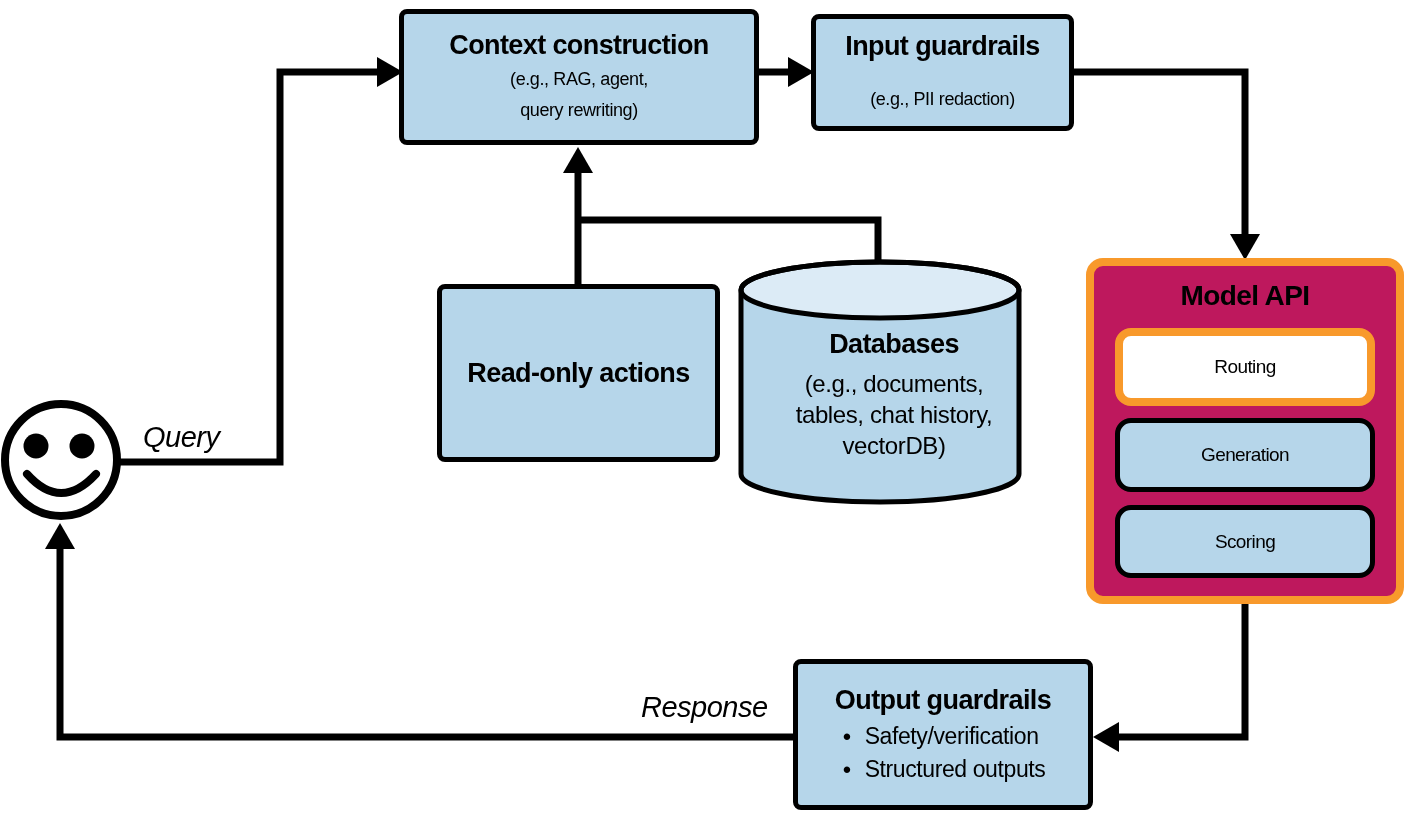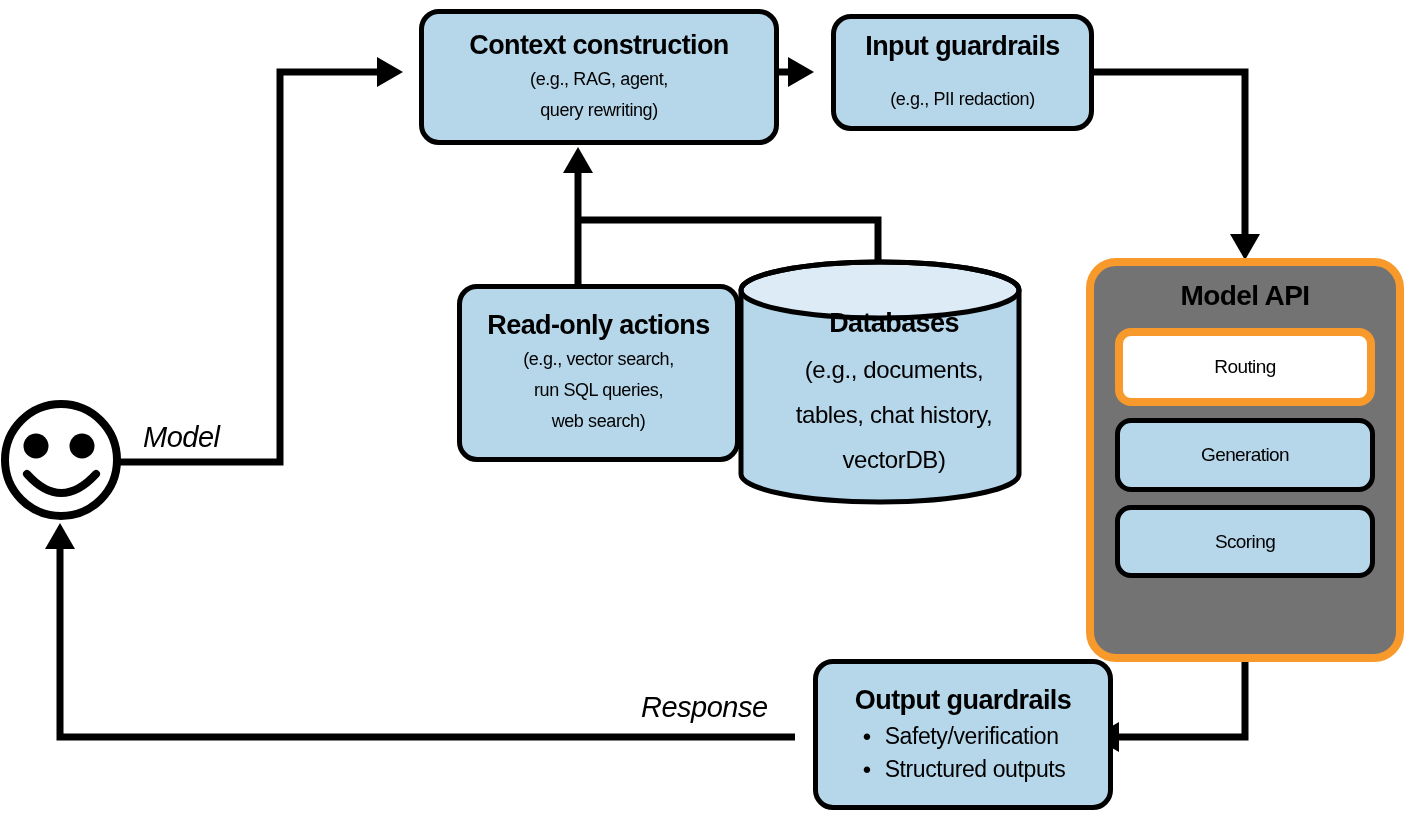--- a/index.html
+++ b/index.html
@@ -13,52 +13,51 @@
     overflow: hidden;
   }
   svg.layer { position: absolute; left: 0; top: 0; pointer-events: none; }
   #connections { z-index: 1; }
 
   .node {
     position: absolute;
     box-sizing: border-box;
     background: #b6d6ea;
     border: 5px solid #000000;
-    border-radius: 20px;
+    border-radius: 8px;
     display: flex;
     flex-direction: column;
     align-items: center;
     justify-content: center;
     text-align: center;
     z-index: 2;
-    margin-left: 20px;
   }
   .node .title {
     font-weight: bold;
     font-size: 27px;
     letter-spacing: -0.6px;
     line-height: 32px;
   }
   .node .subtitle {
     font-size: 18px;
     letter-spacing: -0.4px;
     line-height: 31px;
     white-space: pre-line;
     margin-top: 3px;
   }
 
   
   #model-api {
     position: absolute;
     left: 1086px; top: 258px;
-    width: 318px; height: 404px;
+    width: 318px; height: 346px;
     box-sizing: border-box;
-    background: #737373;
+    background: #be185d;
     border: 8px solid #f8992b;
-    border-radius: 30px;
+    border-radius: 17px;
     z-index: 2;
   }
   #model-api .group-title {
     position: absolute;
     left: 0; right: 0; top: 14px;
     text-align: center;
     font-weight: bold;
     font-size: 28px;
     letter-spacing: -0.6px;
   }
@@ -85,21 +84,21 @@
     left: 740px; top: 312px;
     width: 308px; height: 165px;
     display: flex;
     flex-direction: column;
     align-items: center;
     justify-content: center;
     text-align: center;
     z-index: 3;
   }
   #databases-text .title { font-weight: bold; font-size: 27px; letter-spacing: -0.6px; line-height: 32px; }
-  #databases-text .subtitle { font-size: 24px; letter-spacing: -0.4px; line-height: 45px; white-space: pre-line; margin-top: 8px; }
+  #databases-text .subtitle { font-size: 24px; letter-spacing: -0.4px; line-height: 31px; white-space: pre-line; margin-top: 8px; }
 
   
   #output-guardrails { padding: 0 4px; }
   #output-guardrails ul {
     list-style: none;
     margin: 4px 0 0 0;
     padding: 0;
     text-align: left;
   }
   #output-guardrails li {
@@ -181,36 +180,33 @@
 
   <div id="model-api">
     <div class="group-title">Model API</div>
     <div class="sub-node" id="routing">Routing</div>
     <div class="sub-node" id="generation">Generation</div>
     <div class="sub-node" id="scoring">Scoring</div>
   </div>
 
   <div class="node" id="read-only-actions" style="left:437px; top:284px; width:283px; height:178px;">
     <div class="title">Read-only actions</div>
-    <div class="subtitle">(e.g., vector search,
-run SQL queries,
-web search)</div>
   </div>
 
   <div id="databases-text">
     <div class="title">Databases</div>
     <div class="subtitle">(e.g., documents,
 tables, chat history,
 vectorDB)</div>
   </div>
 
   <div class="node" id="output-guardrails" style="left:793px; top:659px; width:300px; height:151px;">
     <div class="title">Output guardrails</div>
     <ul>
       <li>Safety/verification</li>
       <li>Structured outputs</li>
     </ul>
   </div>
 
-  <div class="flow-label" id="query-label">Model</div>
+  <div class="flow-label" id="query-label">Query</div>
   <div class="flow-label" id="response-label">Response</div>
 
 </div>
 
 </body></html>

